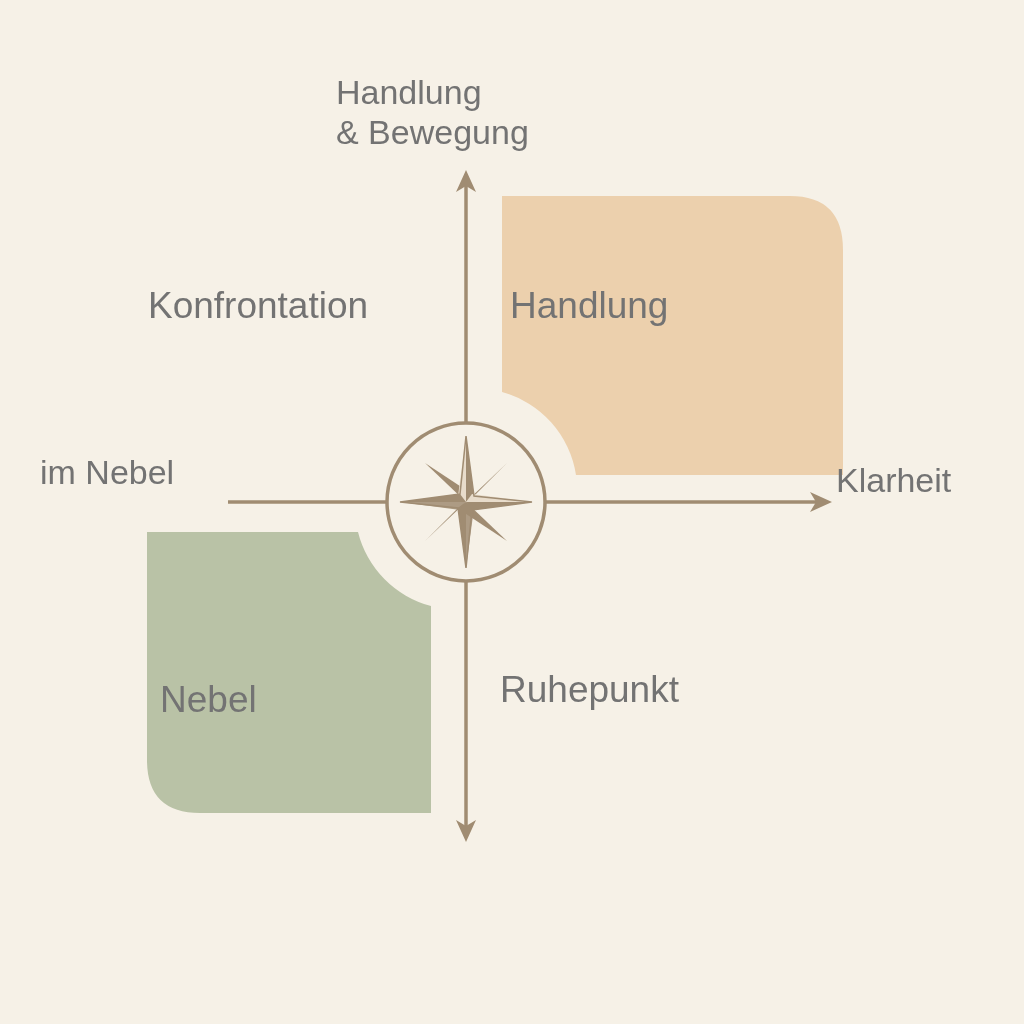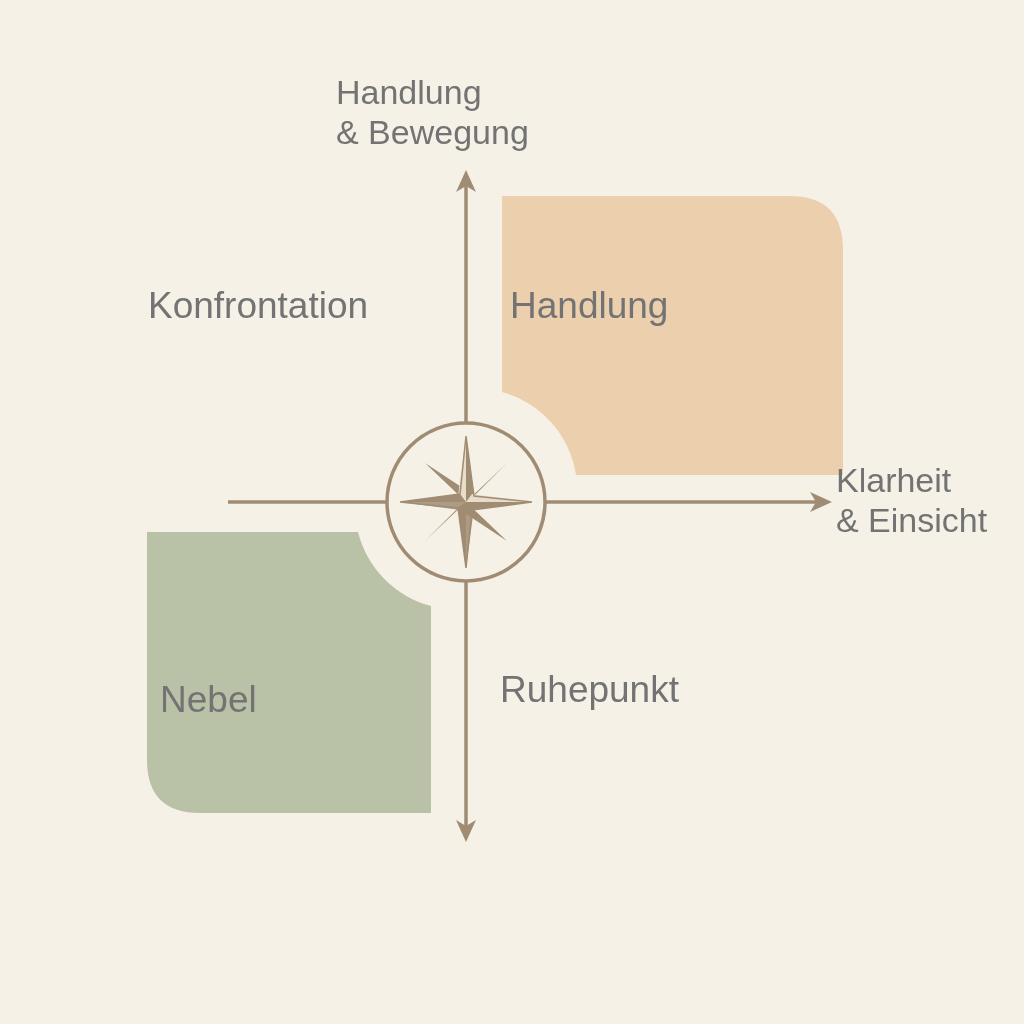--- a/index.html
+++ b/index.html
@@ -64,23 +64,23 @@
 
 <div class="label axis-label" style="left:336px; top:72px; width:240px;">
   <span class="block">Handlung</span>
   <span class="block">&amp; Bewegung</span>
 </div>
 
 <div class="label axis-label" style="left:336px; top:855px; width:260px;">
 </div>
 
 <div class="label axis-label" style="left:40px; top:452px; width:180px;">
+  <span class="block">im Nebel</span>
 </div>
 
 <div class="label axis-label" style="left:836px; top:460px; width:180px;">
   <span class="block">Klarheit</span>
-  <span class="block">&amp; Einsicht</span>
 </div>
 
 <div class="label quad-label" style="left:148px; top:284px; width:300px;">Konfrontation</div>
 <div class="label quad-label" style="left:510px; top:284px; width:310px;">Handlung</div>
 <div class="label quad-label" style="left:160px; top:678px; width:262px;">Nebel</div>
 <div class="label quad-label" style="left:500px; top:668px; width:300px;">Ruhepunkt</div>
 
 </body></html>

